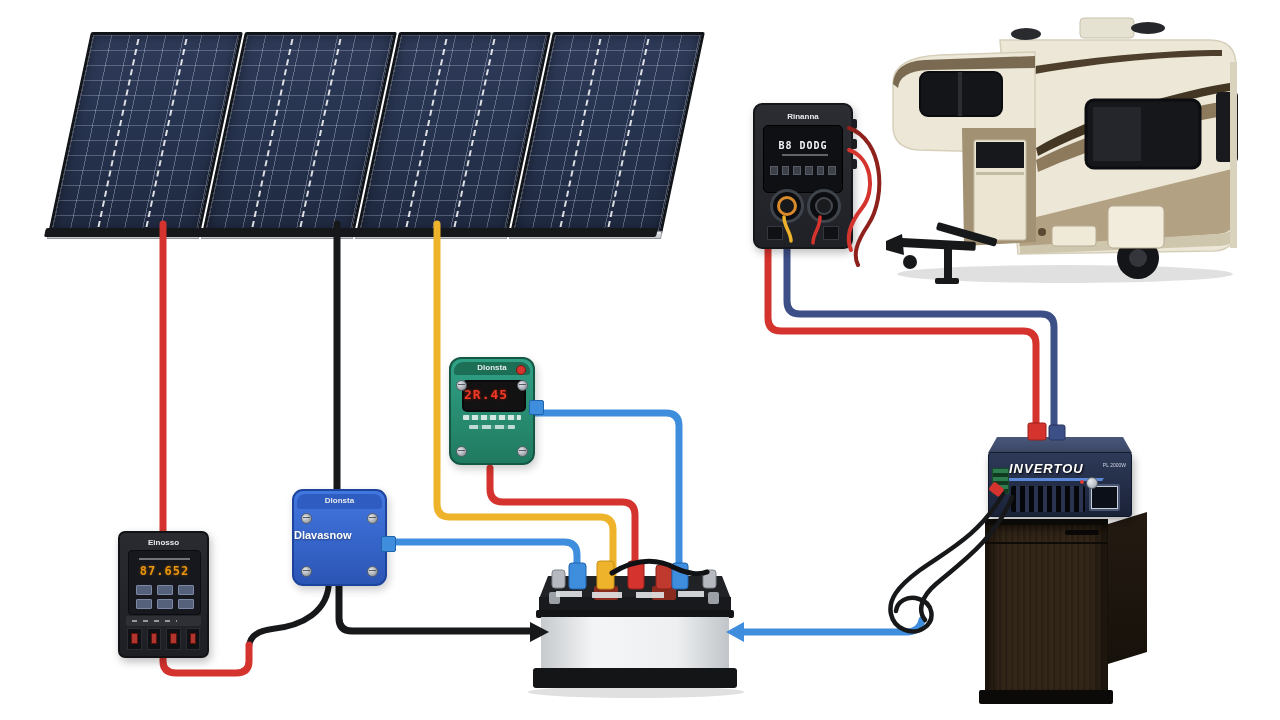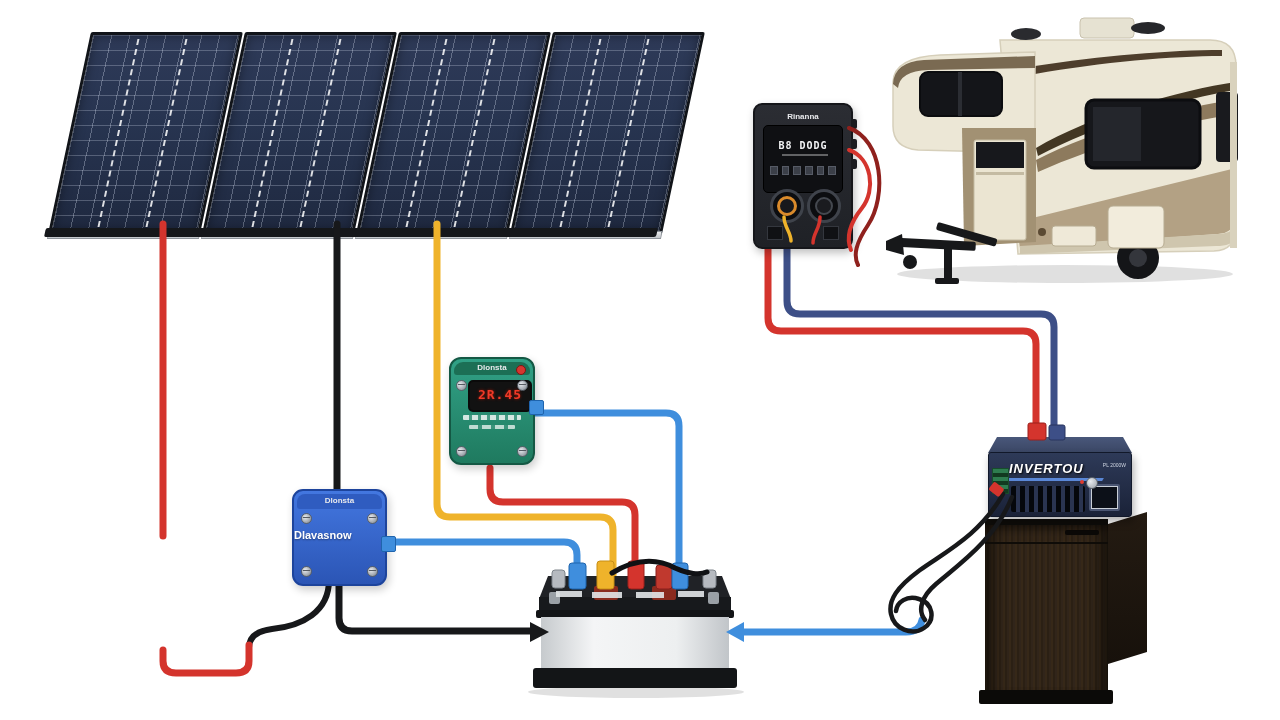--- a/index.html
+++ b/index.html
@@ -48,21 +48,21 @@
   .dev-top .tb{position:absolute;bottom:7px;width:14px;height:12px;background:#101114;border:1px solid #34373e;}
   .dev-top .tabs i{position:absolute;right:-6px;width:6px;height:10px;background:#1b1c20;border-radius:0 2px 2px 0;}
 
   
   .dev-green{left:449px;top:357px;width:82px;height:104px;background:linear-gradient(180deg,#31a186,#1f7a5f);
     border:2px solid #145844;border-radius:12px;box-shadow:2px 4px 8px rgba(0,0,0,.2);}
   .dev-green .cap{position:absolute;left:3px;right:3px;top:3px;height:13px;background:#1c6f55;border-radius:9px 9px 3px 3px;}
   .dev-green .brand{top:4px;font-size:8px;}
   .dev-green .led{position:absolute;right:7px;top:6px;width:8px;height:8px;border-radius:50%;background:#d5352f;border:1px solid #7e1512;}
   .dev-green .disp{position:absolute;left:11px;top:21px;width:60px;height:28px;background:#121212;border:2px solid #0a0a0a;
-    border-radius:5px;color:#f03a28;font-size:13px;line-height:26px;text-align:center;text-shadow:0 0 3px #a01808;margin-left:6px;}
+    border-radius:5px;color:#f03a28;font-size:13px;line-height:26px;text-align:left;text-shadow:0 0 3px #a01808;}
   .dev-green .row1{position:absolute;left:12px;top:56px;width:58px;height:5px;
     background:repeating-linear-gradient(90deg,rgba(255,255,255,.8) 0 6px,rgba(255,255,255,.15) 6px 9px);border-radius:1px;}
   .dev-green .row2{position:absolute;left:18px;top:66px;width:46px;height:4px;
     background:repeating-linear-gradient(90deg,rgba(255,255,255,.7) 0 9px,rgba(255,255,255,.1) 9px 13px);border-radius:1px;}
   .dev-green .stub{position:absolute;right:-11px;top:41px;width:13px;height:13px;background:#3f8edd;border:1px solid #1f64ad;border-radius:2px;}
 
   
   .dev-blue{left:292px;top:489px;width:91px;height:93px;background:linear-gradient(180deg,#4377e0,#2b55b5);
     border:2px solid #1d449c;border-radius:11px;box-shadow:2px 4px 8px rgba(0,0,0,.2);}
   .dev-blue .cap{position:absolute;left:3px;right:3px;top:3px;height:15px;background:#2f5cc0;border-radius:8px 8px 3px 3px;}
@@ -260,20 +260,42 @@
     <div class="cap"></div>
     <div class="brand">Dlonsta</div>
     <div class="mid">Dlavasnow</div>
     <span class="screw" style="left:7px;top:22px"></span>
     <span class="screw" style="right:7px;top:22px"></span>
     <span class="screw" style="left:7px;bottom:7px"></span>
     <span class="screw" style="right:7px;bottom:7px"></span>
     <div class="stub"></div>
   </div>
 
+  <div class="lay4 dev-left">
+    <div class="brand">Einosso</div>
+    <div class="scrpanel">
+      <div class="tline"></div>
+      <div class="disp seg">87.652</div>
+      <div class="btns">
+          <i></i>
+          <i></i>
+          <i></i>
+          <i></i>
+          <i></i>
+          <i></i>
+        </div>
+    </div>
+    <div class="strip"></div>
+    <div class="terms">
+        <i></i>
+        <i></i>
+        <i></i>
+        <i></i>
+      </div>
+  </div>
 
   <svg class="lay6" width="1280" height="720" viewBox="0 0 1280 720">
     <defs>
       <linearGradient id="battGrad" x1="0" y1="0" x2="1" y2="0">
         <stop offset="0" stop-color="#c6cacd"></stop>
           <stop offset="0.28" stop-color="#f4f5f6"></stop>
         <stop offset="0.72" stop-color="#edeff0"></stop>
           <stop offset="1" stop-color="#c1c5c9"></stop>
       </linearGradient>
     </defs>

